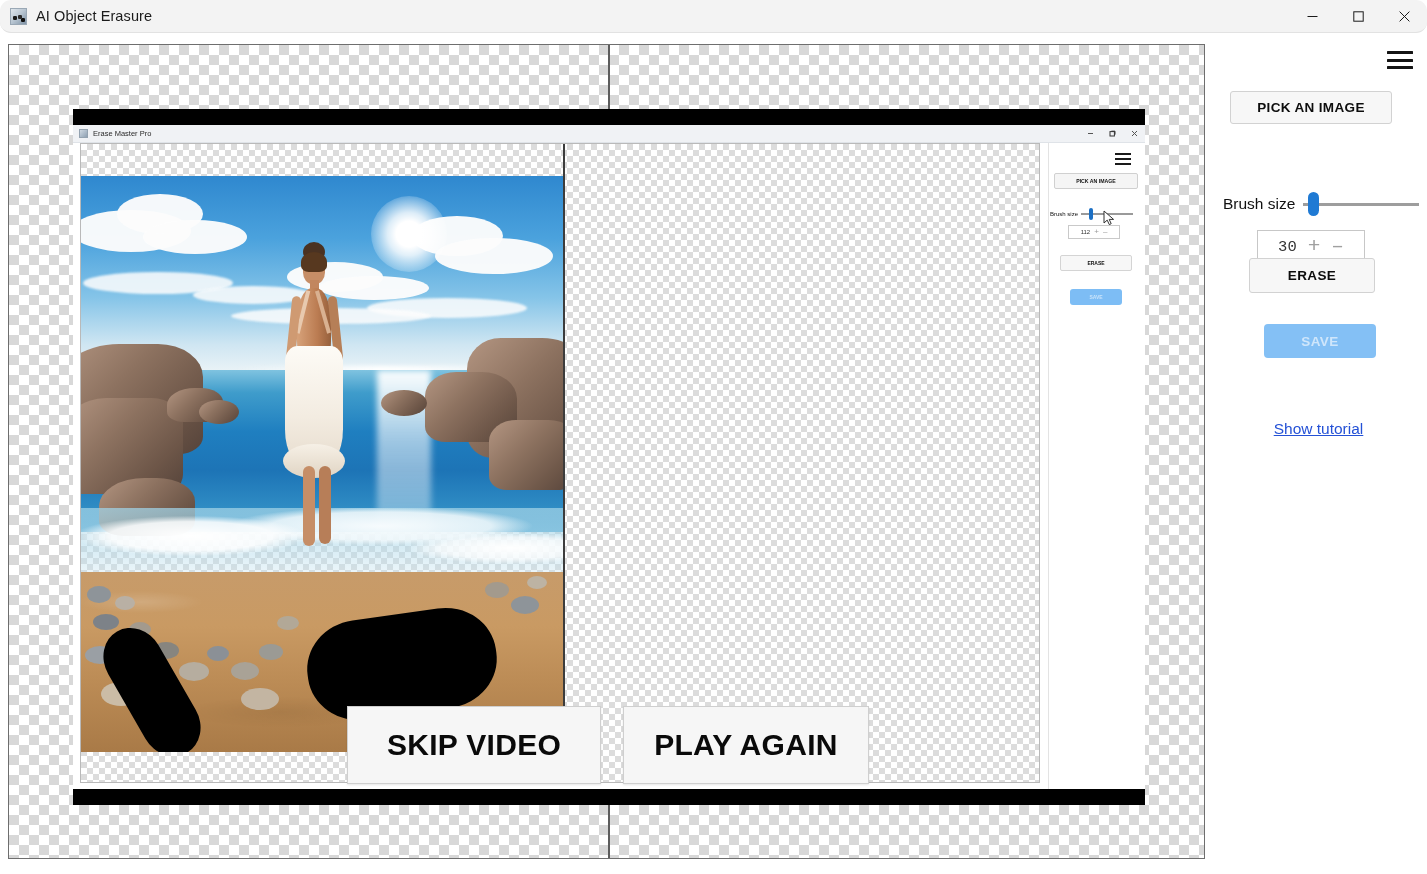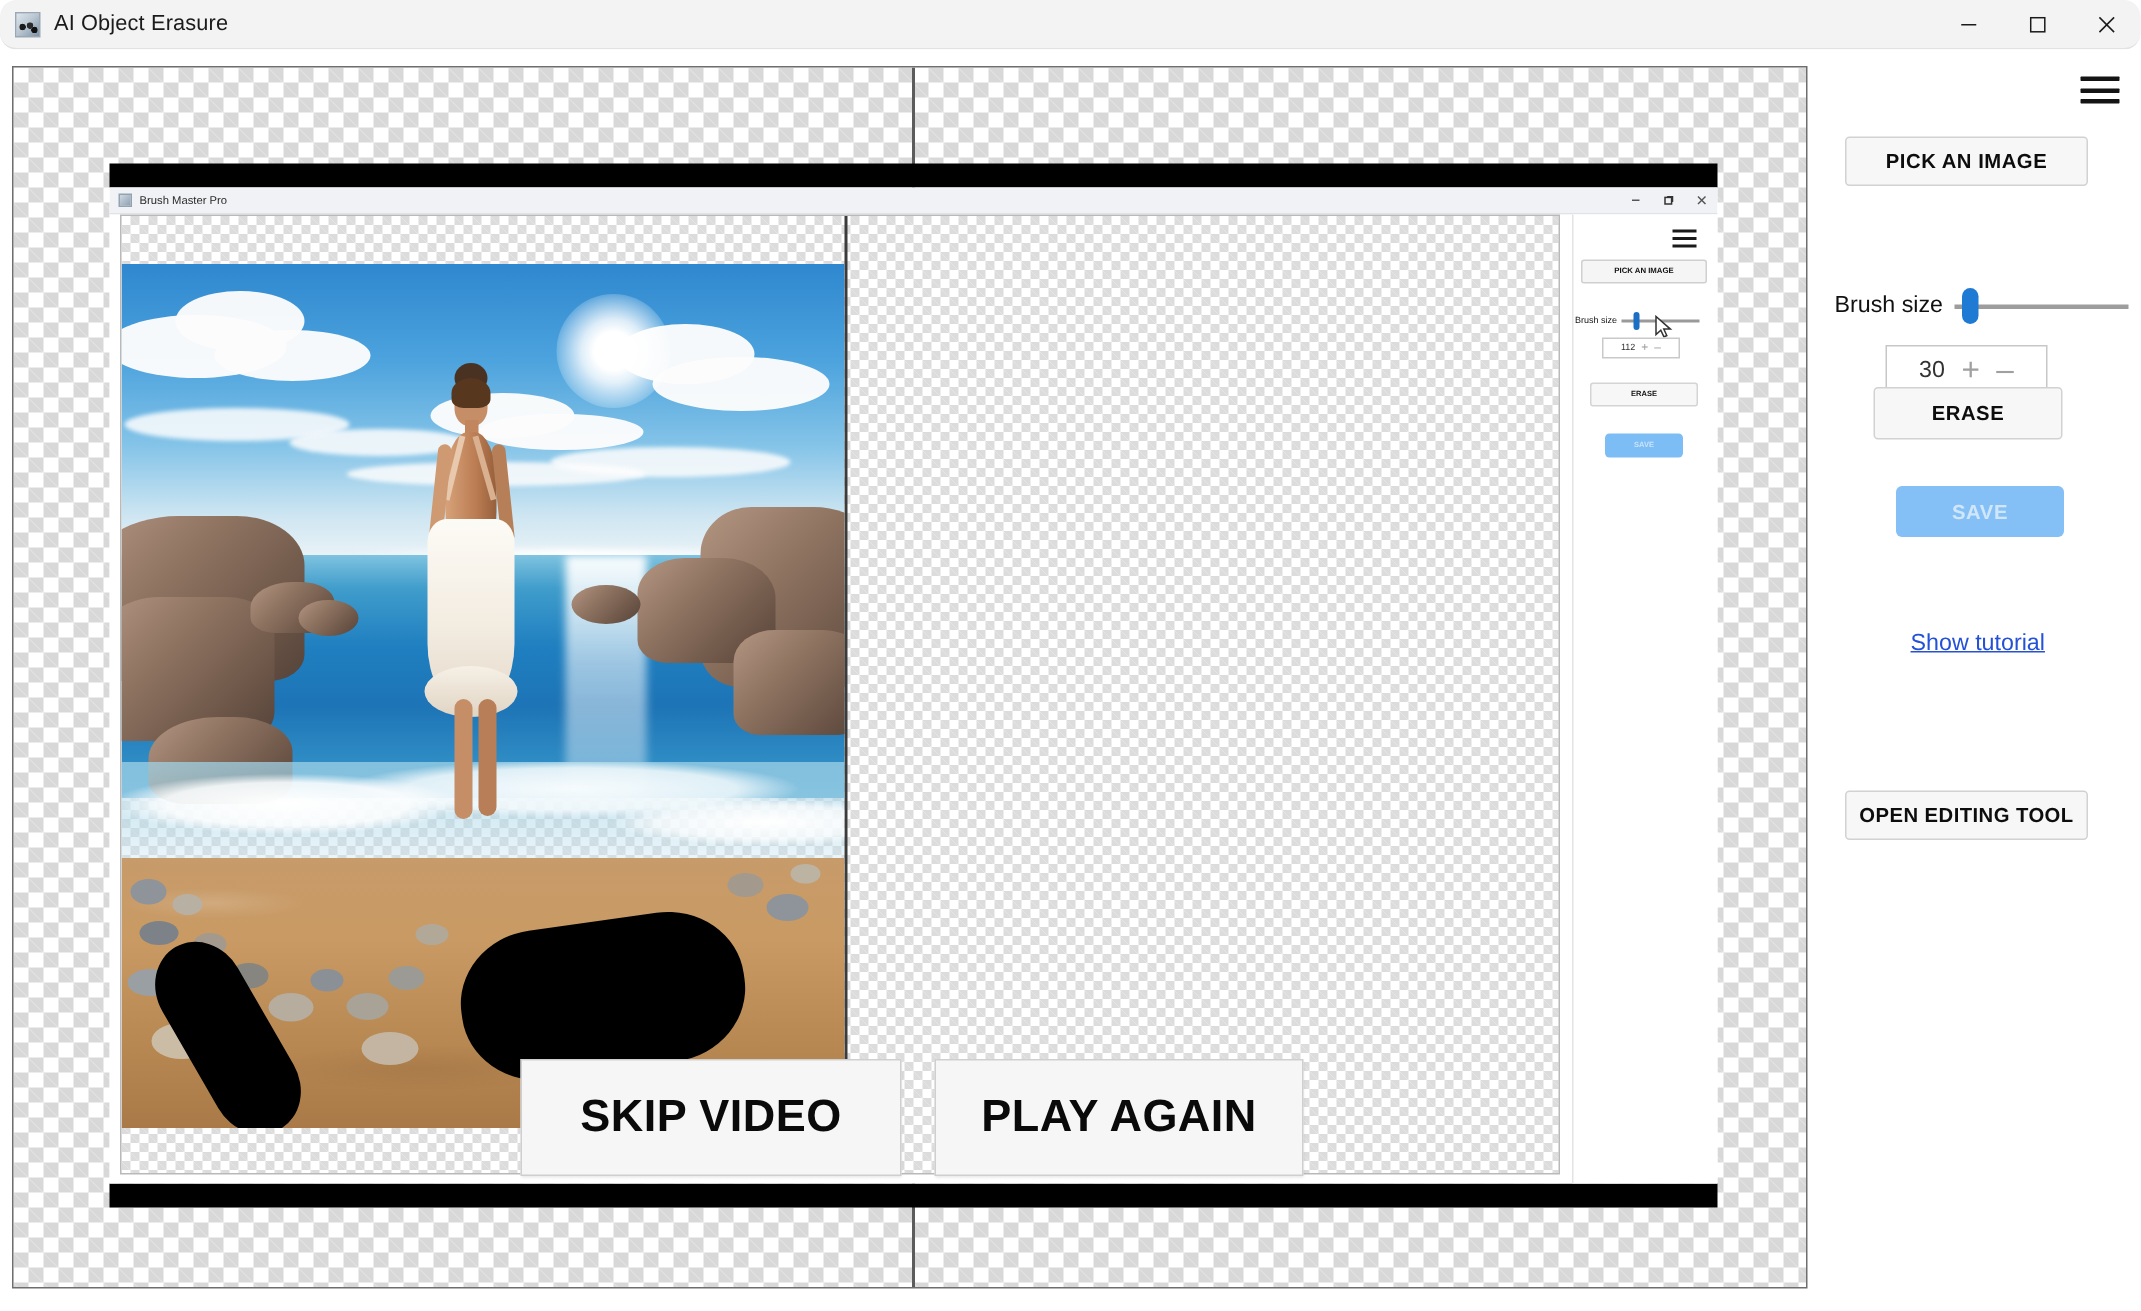--- a/index.html
+++ b/index.html
@@ -262,21 +262,21 @@
   #slider-wrap { position: relative; flex: 1; height: 24px; }
   #slider-track { position: absolute; left: 0; top: 11px; width: 100%; height: 2.5px; background: #9d9d9d; }
   #slider-thumb {
     position: absolute; left: 5px; top: 0px; width: 11px; height: 24px;
     background: #1f7ad4; border-radius: 6px;
   }
 
   #stepper {
     position: absolute; left: 47px; top: 194px; width: 108px; height: 33px;
     border: 1px solid #c7c7c7; background: #fff;
-    display: flex; align-items: center; justify-content: center; gap: 11px;
+    display: flex; align-items: center; justify-content: center; gap: 11px; font-family: Liberation Mono, monospace;
   }
   #stepper-value { font-size: 15.5px; color: #333; }
   .step-sign { font-size: 21px; color: #a0a0a0; line-height: 1; font-weight: 300; }
 
   #save-btn {
     position: absolute; left: 54px; top: 288px; width: 112px; height: 34px;
     background: #84c0f5; border-radius: 4px;
     font-size: 13.5px; font-weight: bold; color: #cfe6fb; letter-spacing: .4px;
     display: flex; align-items: center; justify-content: center;
   }
@@ -321,21 +321,21 @@
 <div id="stage">
   <div id="stage-divider"></div>
 
   <div class="letterbox" id="letterbox-top"></div>
   <div class="letterbox" id="letterbox-bottom"></div>
 
   <div id="inner-window">
 
     <div id="inner-titlebar">
       <div id="inner-app-icon"></div>
-      <div id="inner-title-text">Brush Master Pro</div>
+      <div id="inner-title-text">Erase Master Pro</div>
       <div id="inner-wincontrols">
         <div class="iwc">
           <svg width="7" height="7" viewBox="0 0 7 7">
               <line x1="1" y1="3.5" x2="6" y2="3.5" stroke="#555" stroke-width="1"></line>
             </svg>
         </div>
         <div class="iwc">
           <svg width="7" height="7" viewBox="0 0 7 7">
               <rect x="1" y="1.6" width="4.4" height="4.4" fill="none" stroke="#333" stroke-width="1"></rect>
               <path d="M2.4 1.2 H6 V4.6" fill="none" stroke="#333" stroke-width="1"></path>
@@ -494,14 +494,13 @@
     <span class="step-sign">+</span>
     <span class="step-sign">–</span>
   </div>
 
   <div class="sb-btn" id="erase-btn">ERASE</div>
 
   <div id="save-btn">SAVE</div>
 
   <div id="tutorial-link">Show tutorial</div>
 
-  <div id="open-editing">OPEN EDITING TOOL</div>
 </div>
 
 </body></html>

